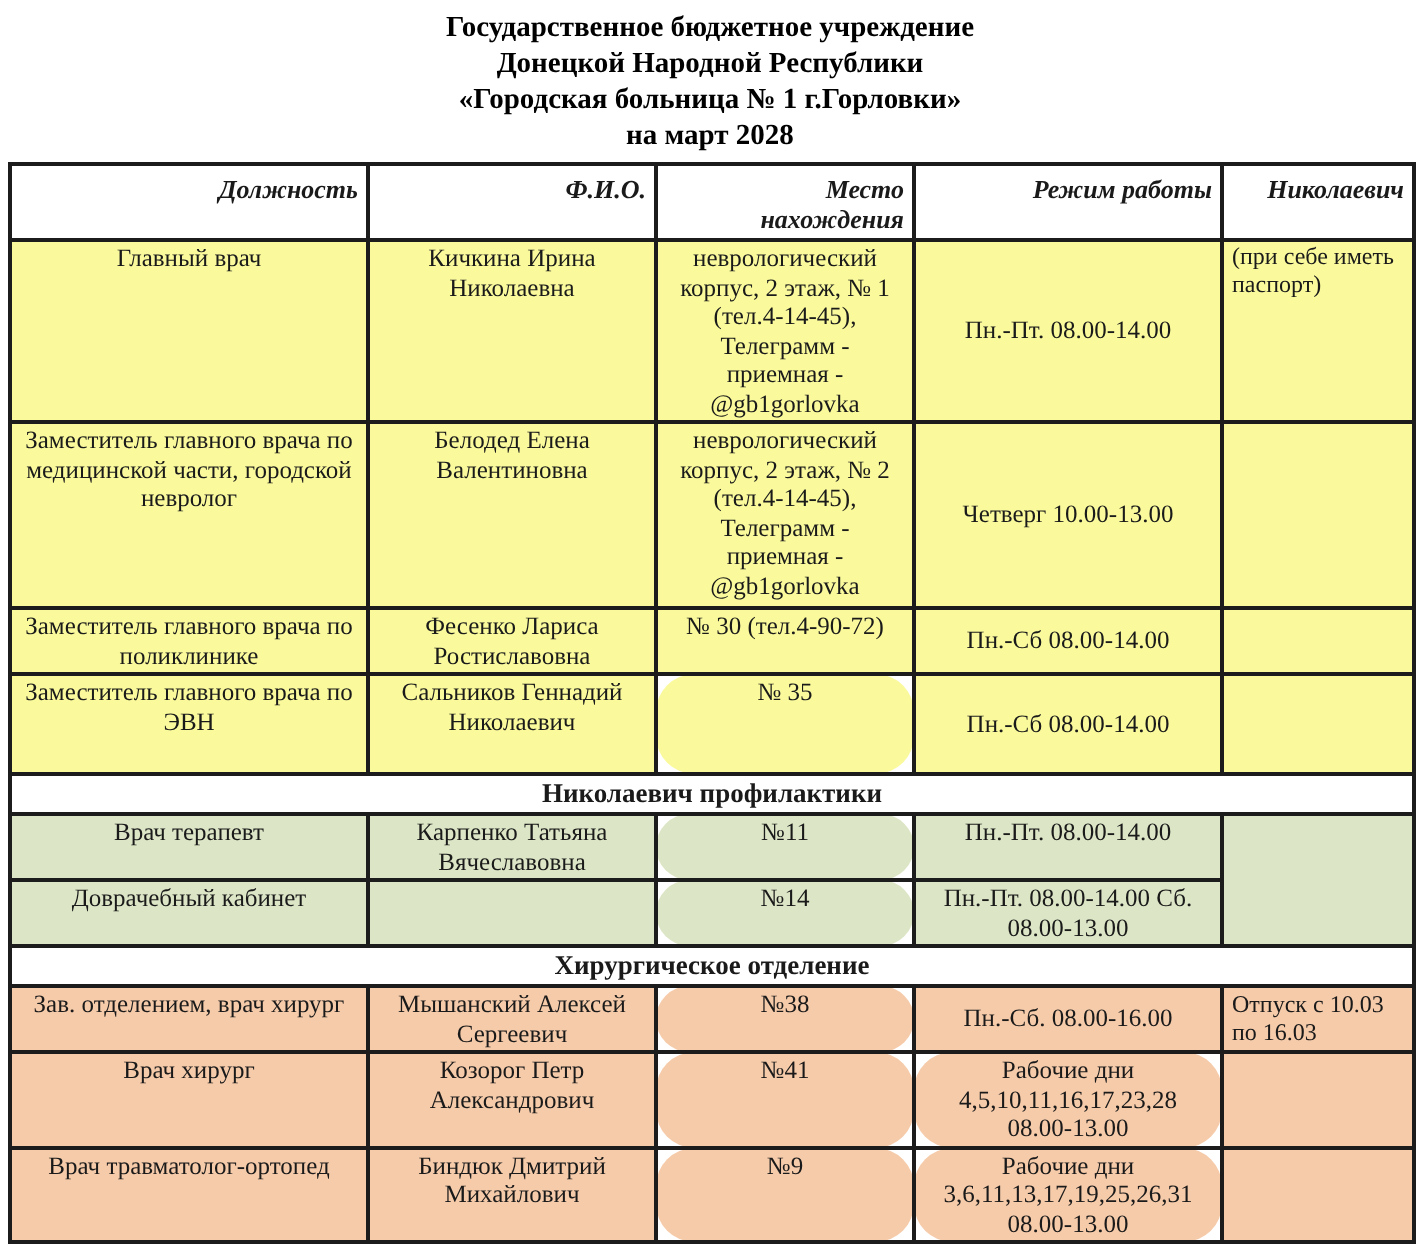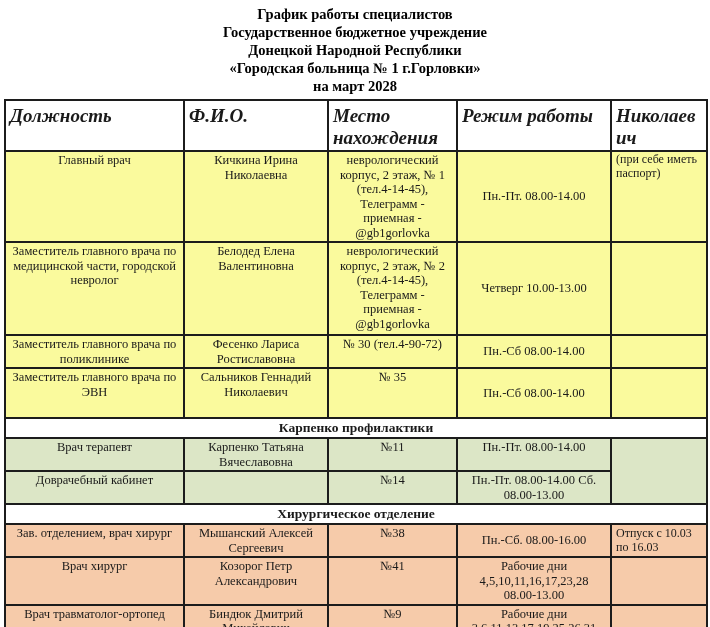--- a/index.html
+++ b/index.html
@@ -6,39 +6,38 @@
     --row-yellow:#fafa9d; --row-green:#dce6c6; --row-salmon:#f6cbaa;
     --section-bg:#ffffff; --border:#1c1c1c; --text:#1a1a1a;
   }
   html,body{margin:0;padding:0;background:#ffffff;}
   body{width:710px;height:627px;font-family:"Liberation Serif","DejaVu Serif",serif;color:var(--text);}
   .page{padding:2px 4px 0 4px;}
   .title-block{text-align:center;font-weight:bold;font-size:14.5px;line-height:18px;padding-top:3px;color:#000;}
   table.sched{border-collapse:collapse;table-layout:fixed;width:702px;margin-top:4px;}
   th,td{border:2px solid var(--border);padding:1px 4px;font-size:12.5px;line-height:1.16;
         vertical-align:top;text-align:center;word-wrap:break-word;}
-  th{font-style:italic;font-weight:bold;text-align:left;font-size:19px;white-space:pre-line;
+  th{font-style:italic;font-weight:bold;text-align:right;font-size:13px;white-space:pre-line;
      vertical-align:top;padding-top:4px;background:#fff;margin-top:44px;}
-  .ac{text-align:center;}
+  .ac{text-align:center;border-radius:19px;}
   .vm{vertical-align:middle;}
   .pre{white-space:pre-line;}
   .note{font-size:12px;text-align:left;}
   .band-y td{background:var(--row-yellow);}
   .band-g td{background:var(--row-green);margin-left:32px;}
   .band-s td{background:var(--row-salmon);}
   tr.section-row td{background:var(--section-bg);text-align:center;font-weight:bold;
                     font-size:13.5px;padding:1px;font-style:normal;}
 </style>
 </head>
 <body>
 
 <div class="page">
 
   <div class="title-block">
-    <div>График работы специалистов</div>
     <div>Государственное бюджетное учреждение</div>
     <div>Донецкой Народной Республики</div>
     <div>«Городская больница № 1 г.Горловки»</div>
     <div>на март 2028</div>
   </div>
 
   <table class="sched">
     <colgroup>
       <col style="width:179px">
         <col style="width:144px">
@@ -94,21 +93,21 @@
 
       <tr class="band-y" style="height:50px">
         <td>Заместитель главного врача по ЭВН</td>
         <td>Сальников Геннадий Николаевич</td>
         <td class="ac">№ 35</td>
         <td class="vm">Пн.-Сб 08.00-14.00</td>
         <td class="note"></td>
       </tr>
 
       <tr class="section-row" style="height:20px">
-        <td colspan="5">Карпенко профилактики</td>
+        <td colspan="5">Николаевич профилактики</td>
       </tr>
 
       <tr class="band-g" style="height:32px">
         <td>Врач терапевт</td>
         <td>Карпенко Татьяна Вячеславовна</td>
         <td class="ac">№11</td>
         <td>Пн.-Пт. 08.00-14.00</td>
         <td class="note" rowspan="2"></td>
       </tr>
 

